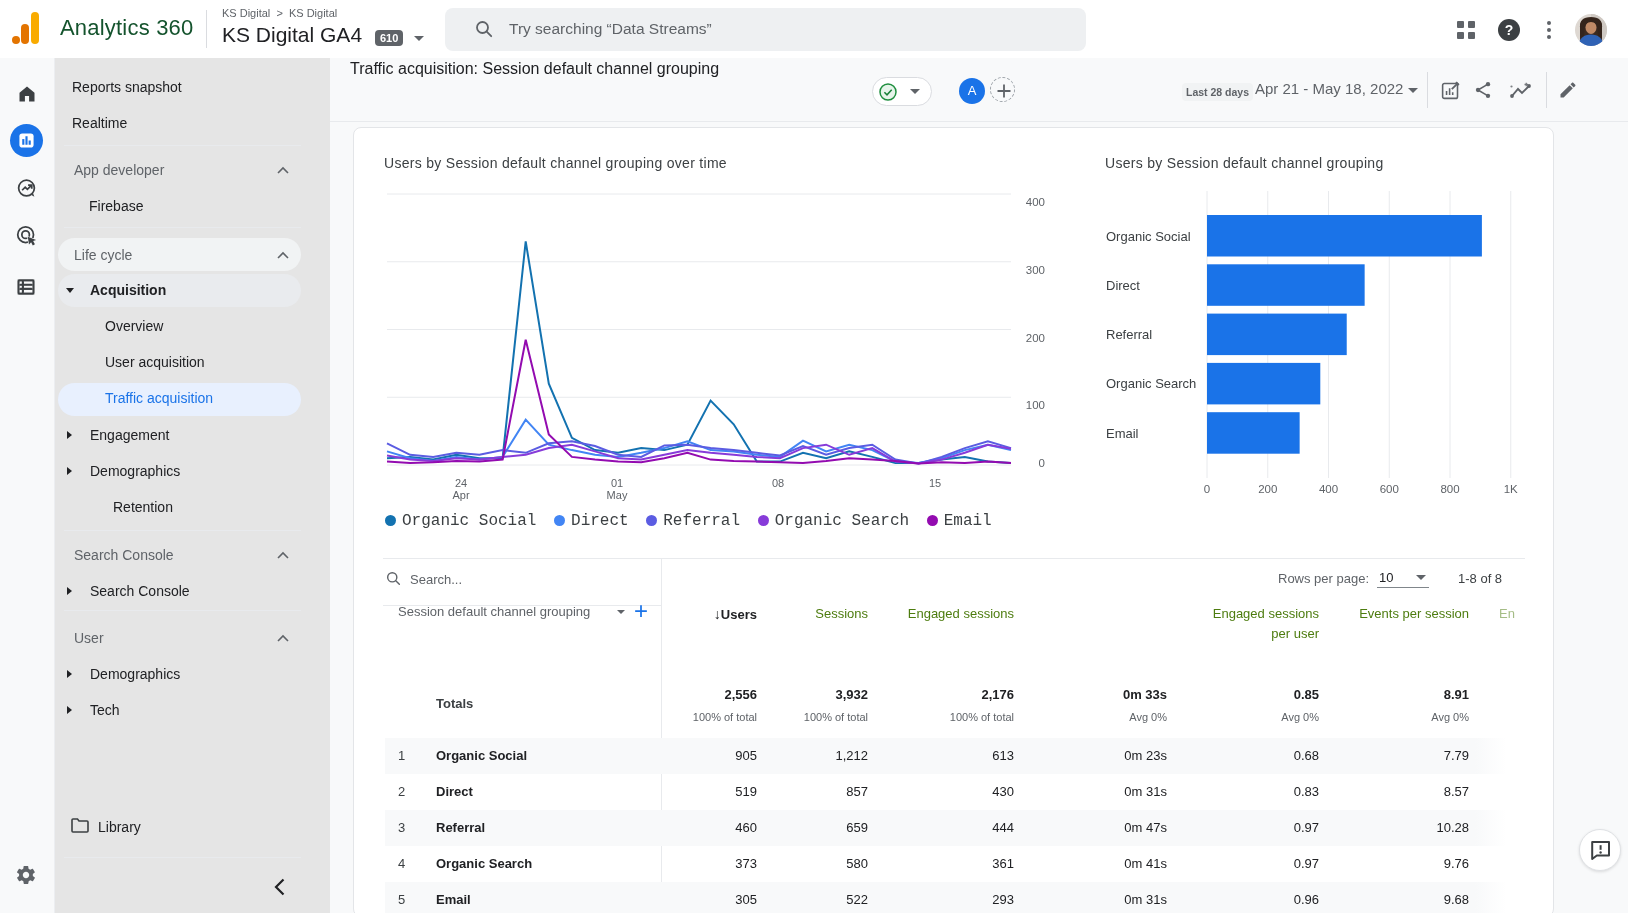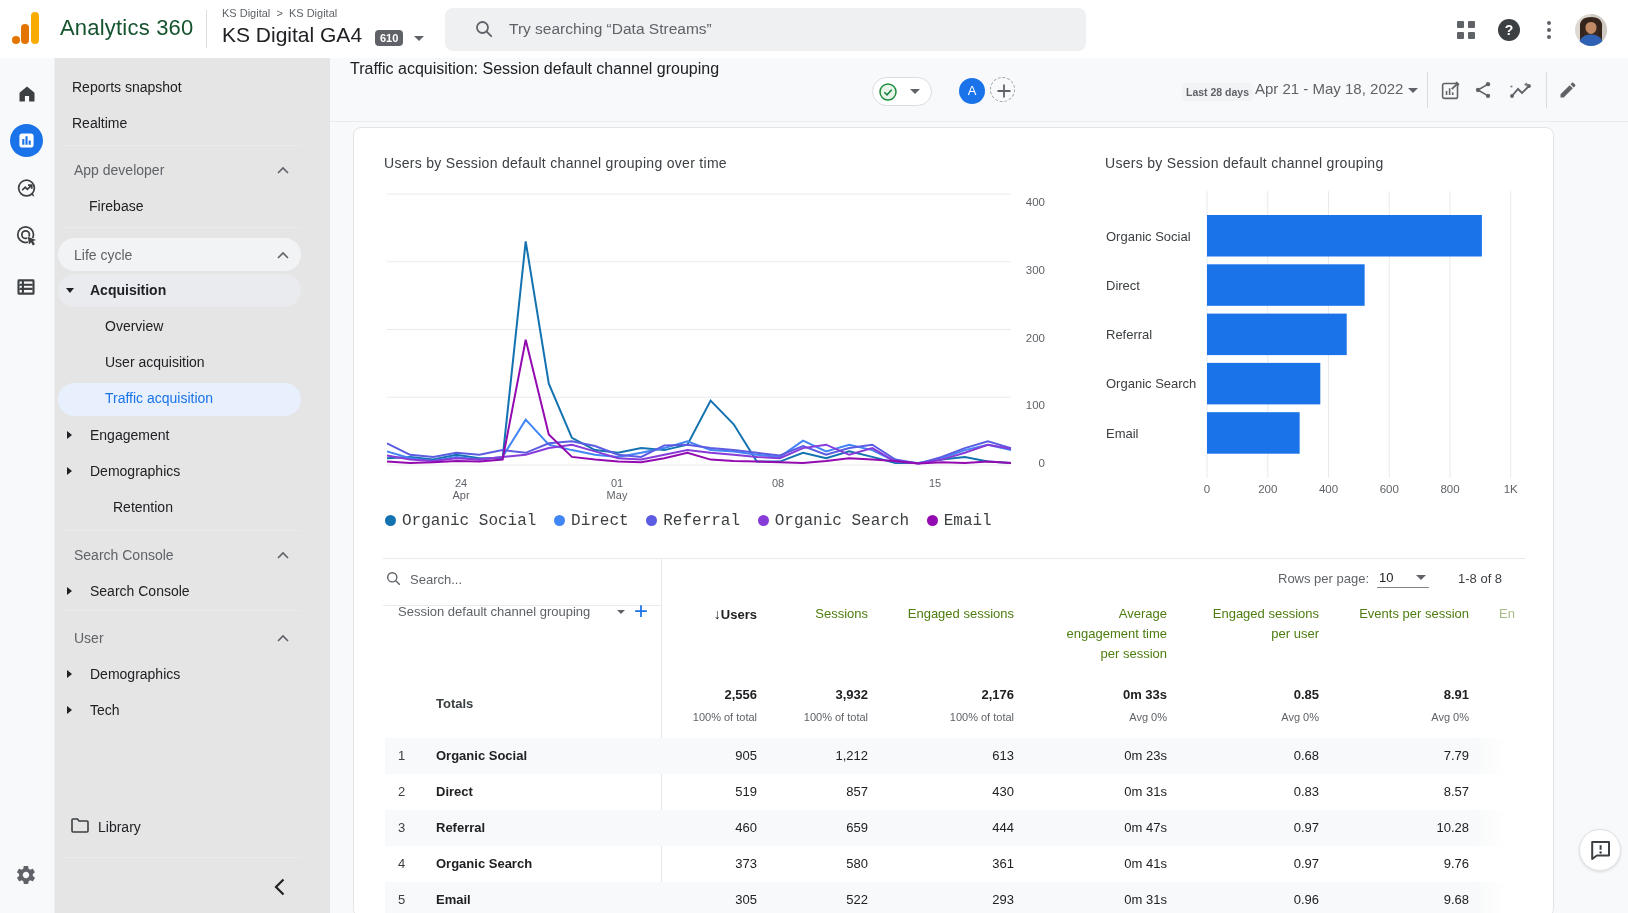--- a/index.html
+++ b/index.html
@@ -305,21 +305,20 @@
       <div class="caret abs" style="left:1062px;top:447px;"></div>
       <div class="abs" style="left:1023px;top:459px;width:52px;height:1px;background:#80868b;"></div>
       <div class="abs" style="left:1104px;top:443px;font-size:13px;color:#3c4043;">1-8 of 8</div>
 
       <div class="abs" style="left:44px;top:476px;font-size:13px;color:#5f6368;">Session default channel grouping</div>
       <div class="caret abs" style="left:263px;top:482px;border-top-width:4px;border-left-width:4px;border-right-width:4px;"></div>
       <div class="abs" style="left:280px;top:469px;font-size:24px;color:#1a73e8;font-weight:300;">+</div>
       <div class="hcell" style="left:303px;top:476px;width:100px;color:#202124;"><span style="font-weight:normal;font-size:14px;">↓</span><b>Users</b></div>
       <div class="hcell" style="left:414px;top:476px;width:100px;">Sessions</div>
       <div class="hcell" style="left:520px;top:476px;width:140px;">Engaged sessions</div>
-      <div class="hcell" style="left:693px;top:476px;width:120px;">Average<br>engagement time<br>per session</div>
       <div class="hcell" style="left:845px;top:476px;width:120px;">Engaged sessions<br>per user</div>
       <div class="hcell" style="left:995px;top:476px;width:120px;">Events per session</div>
       <div class="hcell" style="left:1145px;top:476px;width:40px;text-align:left;opacity:.5;">En</div>
 
       <div class="abs" style="left:82px;top:568px;font-size:13px;color:#3c4043;font-weight:bold;">Totals</div>
       <div class="num" style="left:303px;top:559px;width:100px;font-weight:bold;">2,556</div>
         <div class="sub" style="left:303px;top:583px;width:100px;">100% of total</div>
       <div class="num" style="left:414px;top:559px;width:100px;font-weight:bold;">3,932</div>
         <div class="sub" style="left:414px;top:583px;width:100px;">100% of total</div>
       <div class="num" style="left:520px;top:559px;width:140px;font-weight:bold;">2,176</div>

